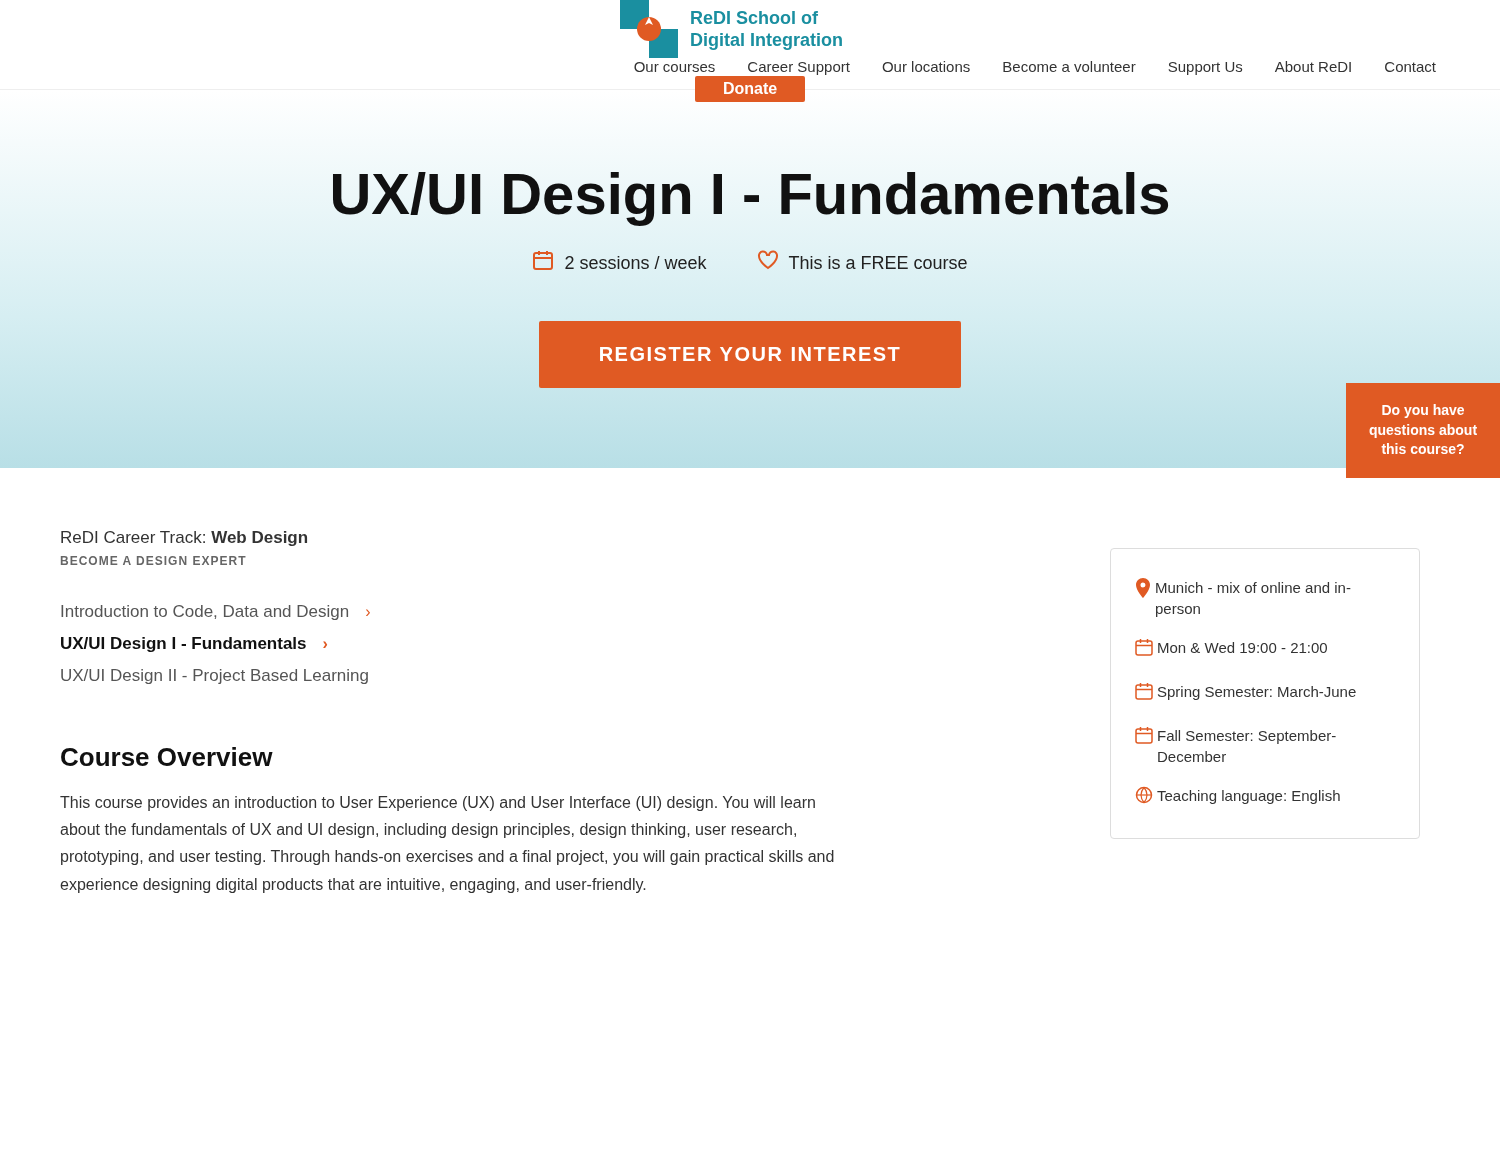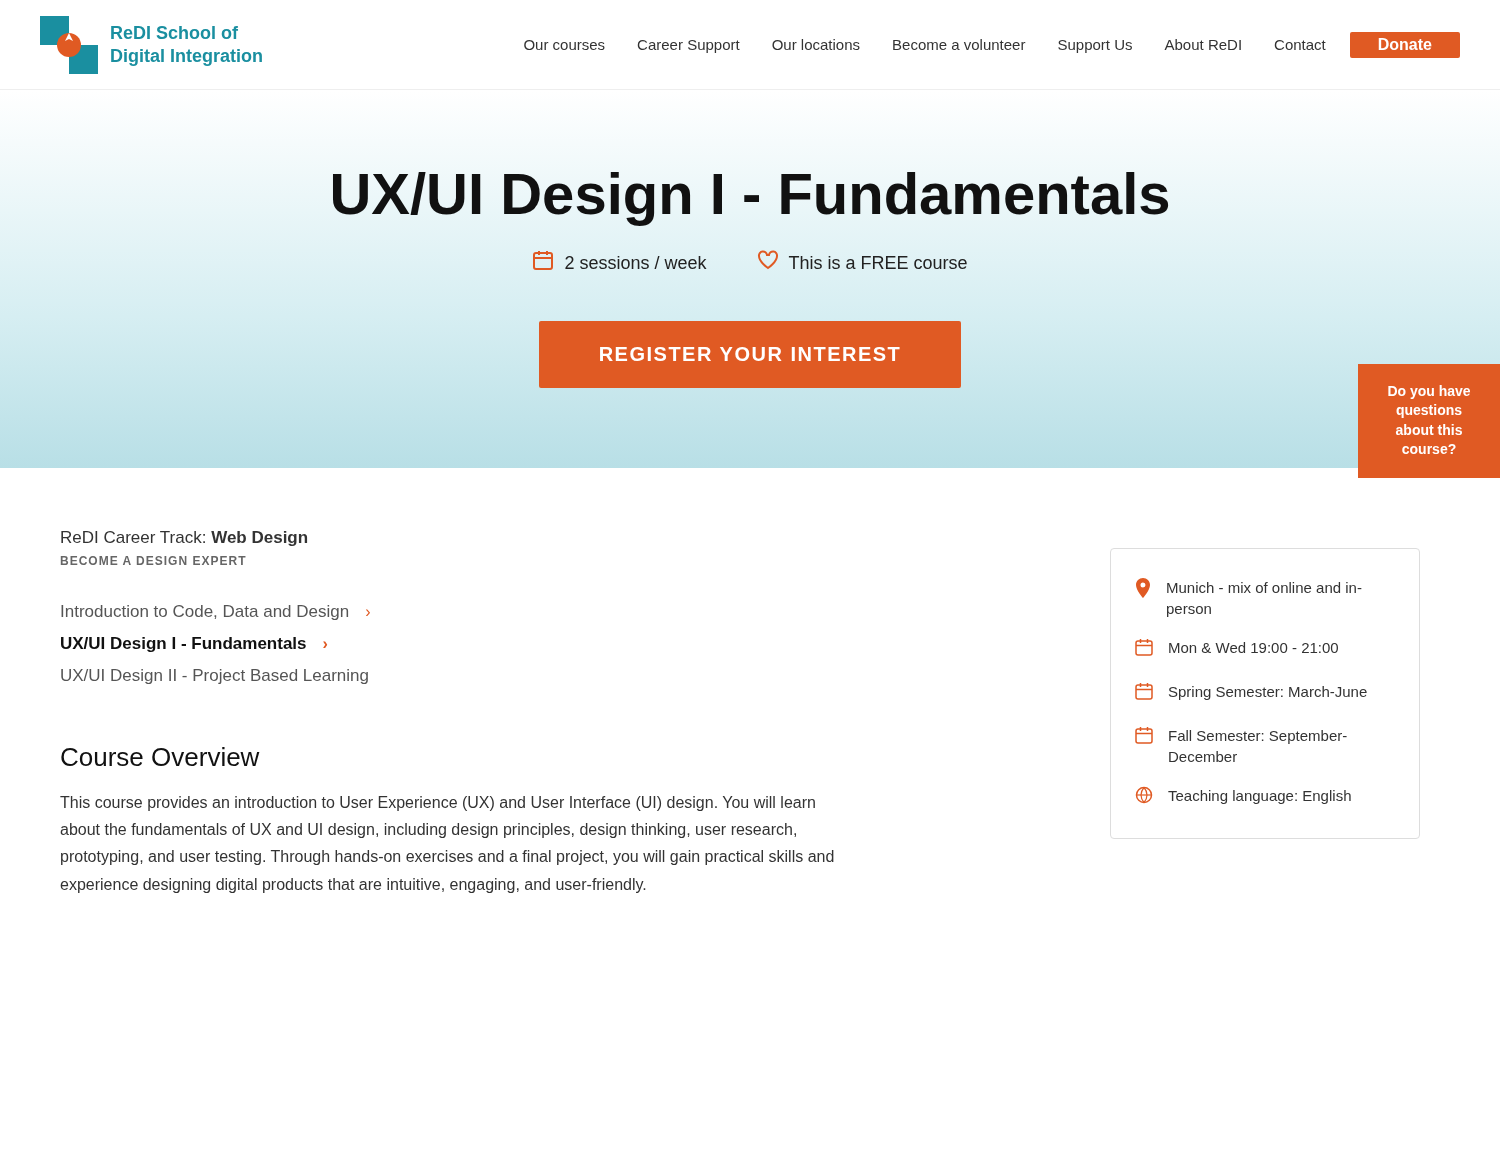--- a/index.html
+++ b/index.html
@@ -8,20 +8,21 @@
     
     .navbar {
       display: flex;
       align-items: center;
       padding: 0 40px;
       height: 90px;
       background: #fff;
       border-bottom: 1px solid #eee;
       position: relative;
       z-index: 10;
+      flex-direction: column;
     }
     .logo-area {
       display: flex;
       align-items: center;
       gap: 12px;
       min-width: 260px;
     }
     .logo-icon {
       width: 58px;
       height: 58px;
@@ -115,21 +116,21 @@
     .questions-tab {
       position: absolute;
       right: 0;
       bottom: -10px;
       background: #e05a23;
       color: #fff;
       font-family: Arial, sans-serif;
       font-size: 14px;
       font-weight: 600;
       padding: 18px 20px;
-      width: 142px;
+      width: 154px;
       text-align: center;
       line-height: 1.4;
       cursor: pointer;
     }
 
     
     .main-content {
       display: flex;
       gap: 40px;
       padding: 60px 80px 60px 60px;
@@ -173,21 +174,21 @@
       font-weight: 900;
       color: #111;
     }
     .arrow-icon {
       color: #e05a23;
       font-size: 16px;
     }
     .course-overview-title {
       font-family: Arial, sans-serif;
       font-size: 26px;
-      font-weight: 400;
+      font-weight: 700;
       color: #111;
       margin-bottom: 16px;
     }
     .course-overview-text {
       font-family: Arial, sans-serif;
       font-size: 16px;
       line-height: 1.7;
       color: #333;
       max-width: 800px;
     }
@@ -199,21 +200,21 @@
     }
     .info-card {
       border: 1px solid #ddd;
       border-radius: 4px;
       padding: 28px 24px;
       margin-top: 20px;
     }
     .info-item {
       display: flex;
       align-items: flex-start;
-      gap: 15px;
+      gap: 4px;
       margin-bottom: 18px;
       font-family: Arial, sans-serif;
       font-size: 15px;
       color: #333;
       line-height: 1.4;
     }
     .info-item:last-child { margin-bottom: 0; }
     .info-item-icon {
       color: #e05a23;
       font-size: 17px;

